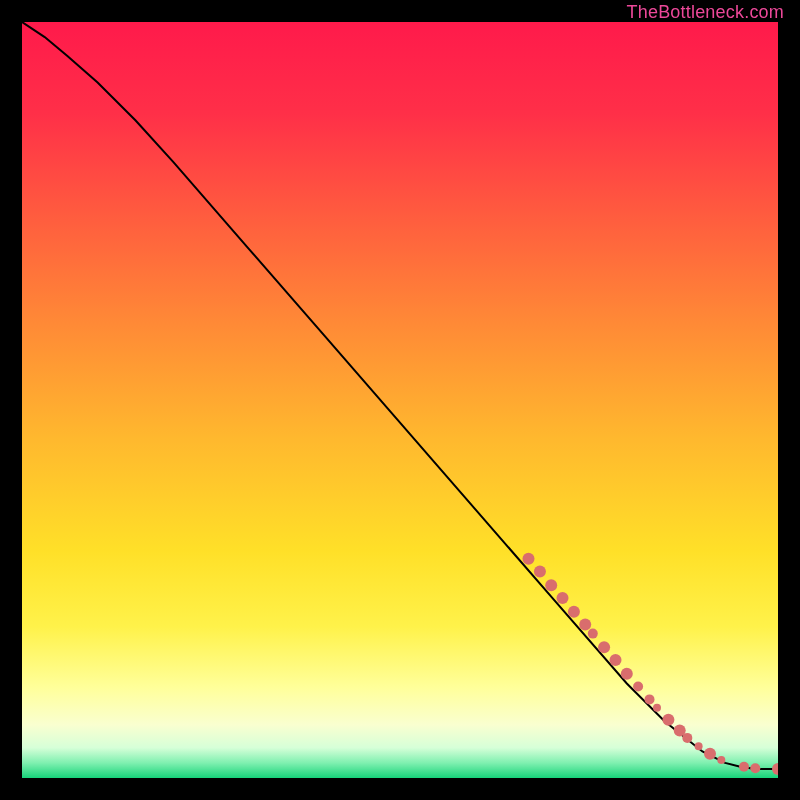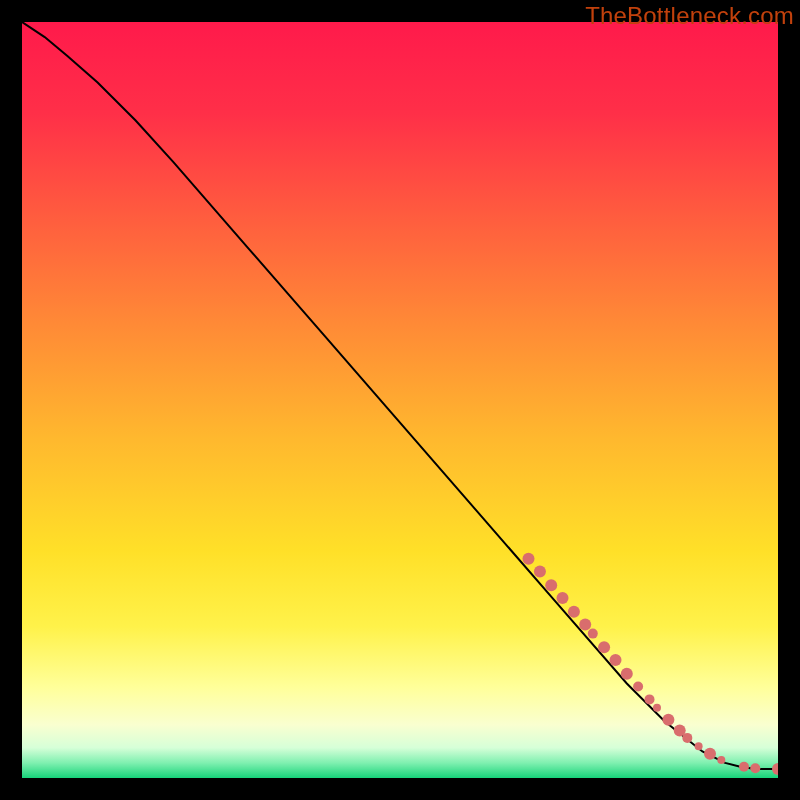--- a/index.html
+++ b/index.html
@@ -35,23 +35,23 @@
       var(--c7) 88%,
       var(--c8) 93%,
       var(--c9) 96%,
       var(--c10) 98%,
       var(--c11) 100%
     );
   }
   .attribution {
     position: absolute;
     top: 2px;
-    right: 6px;
-    color: #c2410c;
-    font-size: 24px;
+    right: 16px;
+    color: #ec4899;
+    font-size: 18px;
     letter-spacing: 0.2px;
     user-select: none;
   }
   svg.overlay {
     position: absolute;
     left: 0;
     top: 0;
     width: 756px;
     height: 756px;
   }

